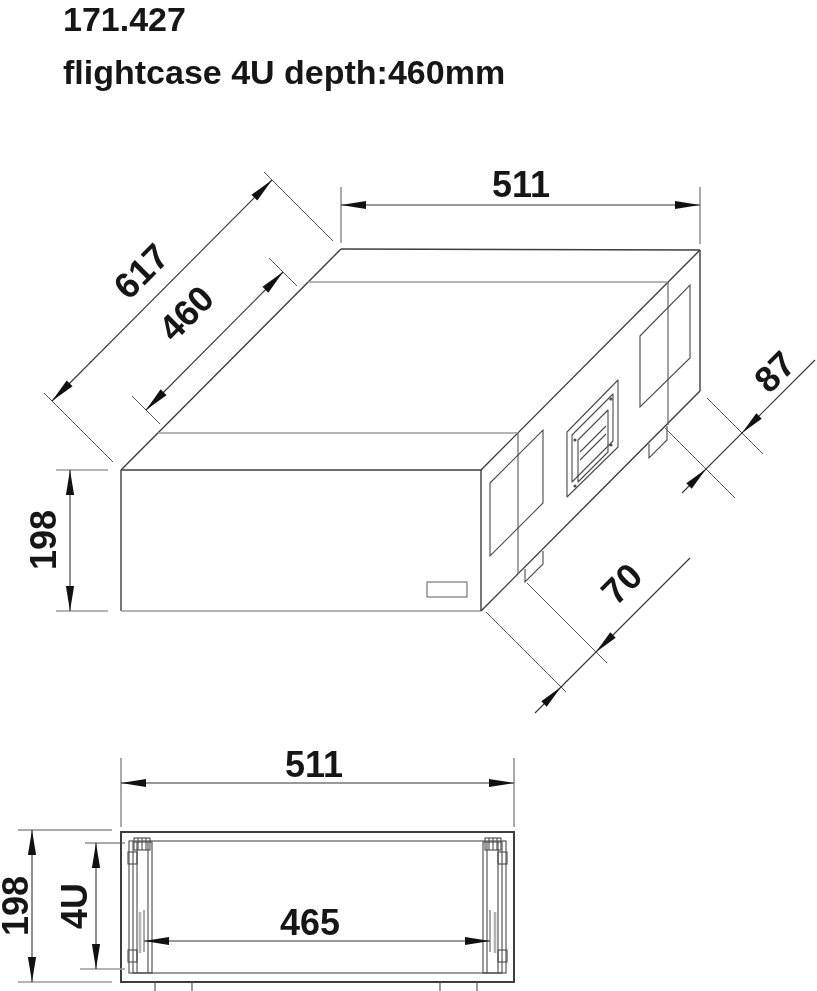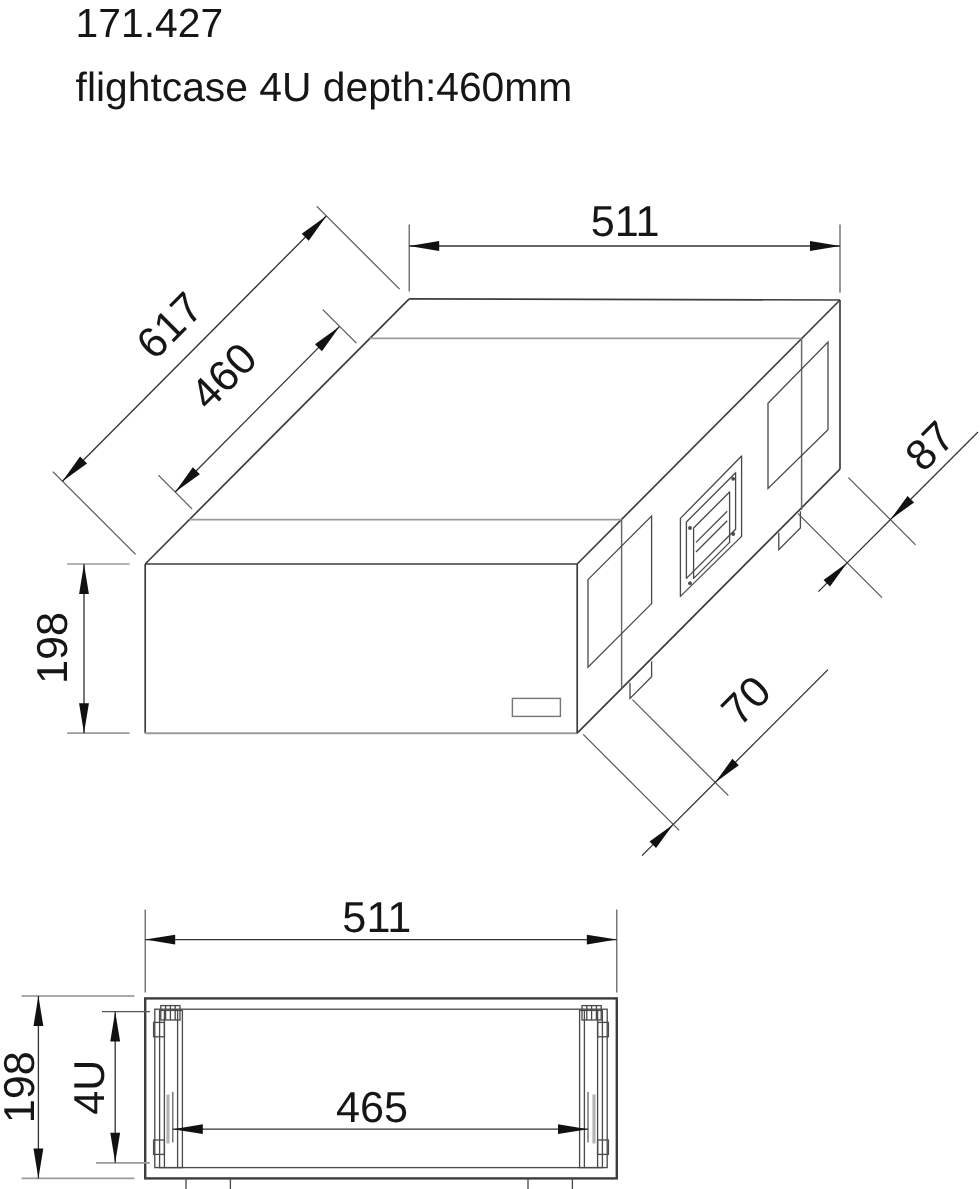--- a/index.html
+++ b/index.html
@@ -1,16 +1,16 @@
 <!DOCTYPE html>
 <html><head>
 <meta charset="utf-8">
 <style>
   html,body{margin:0;padding:0;background:#ffffff;width:817px;height:991px;overflow:hidden;}
-  .page{position:relative;width:817px;height:991px;background:#fff;}
+  .page{position:relative;width:817px;height:991px;background:#fff;font-weight:bold;}
   svg{display:block;}
   text{font-family:"Liberation Sans","DejaVu Sans",sans-serif;fill:#161616;}
   .title-line{font-size:34px;}
   .dim-label{font-size:36px;}
   .ln{stroke:#3d3d3d;stroke-width:1.4;fill:none;}
   .ln2{stroke:#3d3d3d;stroke-width:2;fill:none;}
   .thin{stroke:#4a4a4a;stroke-width:1.1;fill:none;}
   .seam{stroke:#9b9b9b;stroke-width:1.6;fill:none;}
   .seamv{stroke:#666666;stroke-width:1.2;fill:none;}
   .dim{stroke:#333333;stroke-width:1.1;fill:none;}

